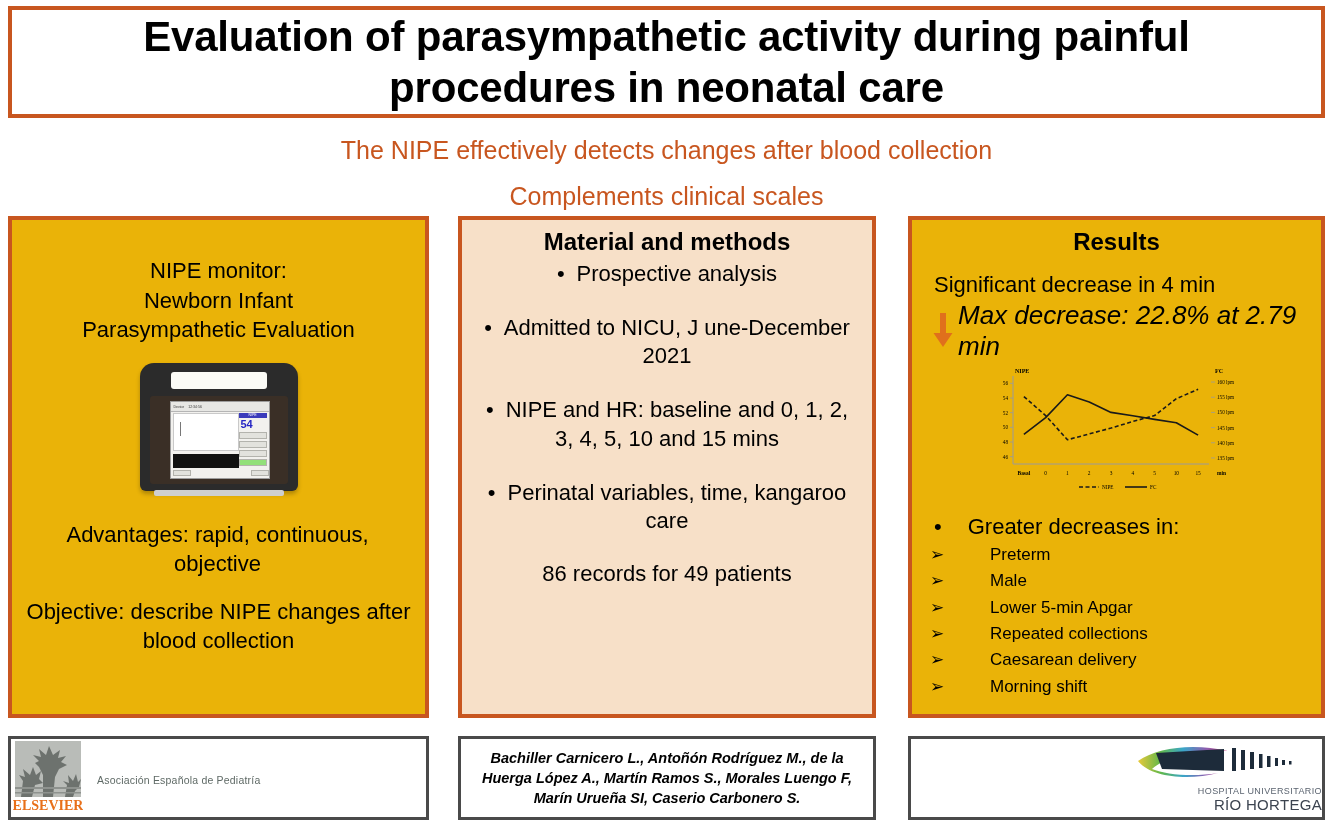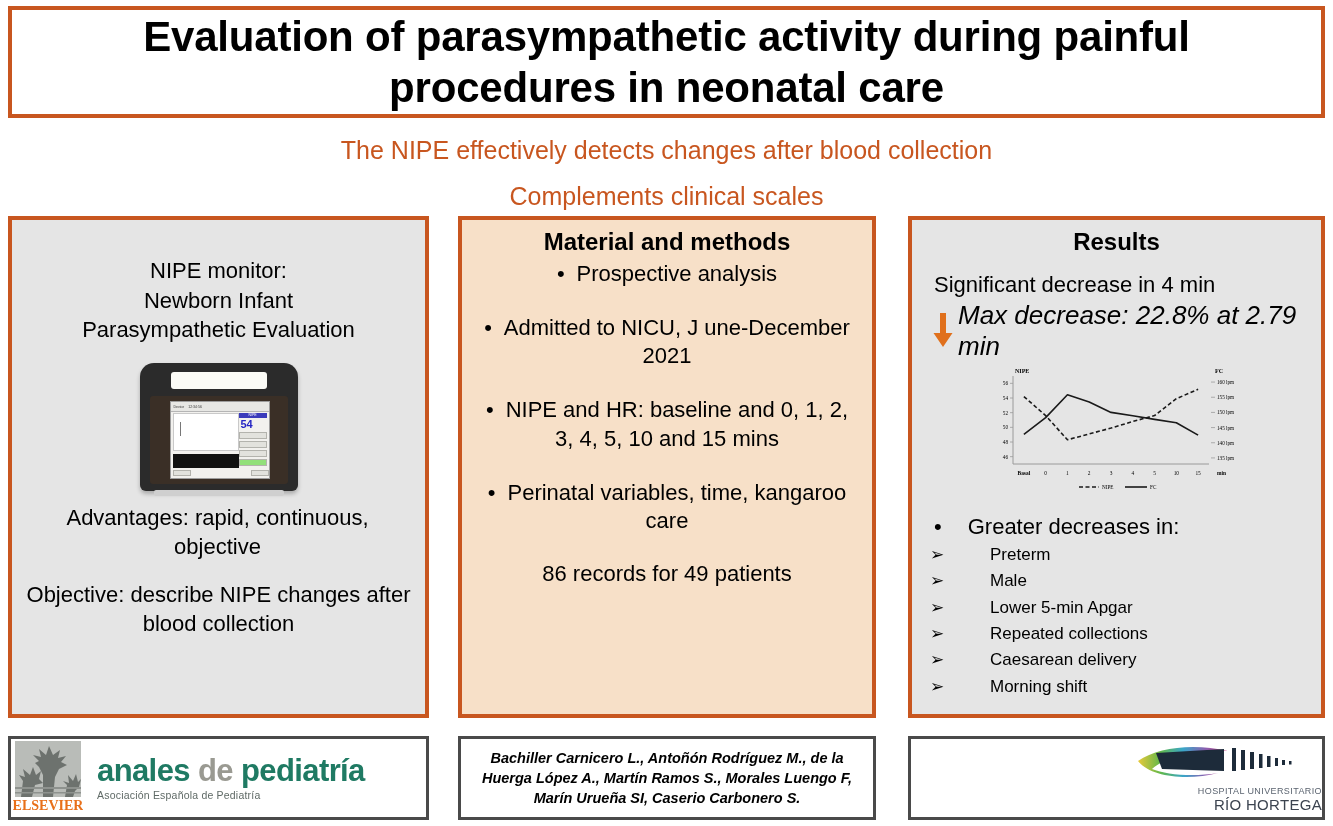--- a/index.html
+++ b/index.html
@@ -50,21 +50,21 @@
   #subtitle-1 { top: 137px; }
   #subtitle-2 { top: 183px; }
 
   
   .panel {
     position: absolute;
     top: 216px;
     height: 502px;
     border: 4px solid #c8561f;
     box-sizing: border-box;
-    background: #e5e5e5;
+    background: #eab308;
   }
   #panel-left   { left: 8px;   width: 421px; }
   #panel-middle { left: 458px; width: 418px; background: #f7e0c8; }
   #panel-right  { left: 908px; width: 417px; }
 
   .panel-title {
     text-align: center;
     font-weight: bold;
     font-size: 24px;
     margin-top: 8px;
@@ -210,21 +210,21 @@
     height: 6px;
     background: #cfcfcf;
     border-radius: 2px;
   }
   .left-para {
     text-align: center;
     font-size: 22px;
     line-height: 1.3;
     padding: 0 10px;
   }
-  #left-advantages { margin-top: 13px; padding-left: 8px; }
+  #left-advantages { margin-top: 30px; padding-left: 8px; }
   #left-objective  { margin-top: 20px; }
 
   
   #mid-list {
     margin: 4px 0 0 0;
     padding: 0;
     list-style: none;
   }
   #mid-list li {
     font-size: 22px;
@@ -536,25 +536,20 @@
         <path d="M52 56 L54 44 L50 40 L56 42 L55 34 L60 40 L63 33 L65 41 L68 38 L66 46 L62 50 L60 56 Z"></path>
       </g>
       <g fill="#8e928e">
         <rect x="2" y="46" width="66" height="2"></rect>
         <rect x="2" y="51" width="66" height="1.5"></rect>
       </g>
       <text x="35" y="69" font-family="'Liberation Serif', serif" font-size="14" fill="#e8701a" text-anchor="middle" font-weight="bold">ELSEVIER</text>
     </svg>
   </div>
   <div id="anales-text">
-    <div id="anales-line1">
-      <span class="green-word">anales</span>
-      <span class="gray-word">de</span>
-      <span class="green-word">pediatría</span>
-    </div>
     <div id="anales-line2">Asociación Española de Pediatría</div>
   </div>
 </div>
 
 <div class="footer-box" id="footer-middle">
   <div id="citation">Bachiller Carnicero L., Antoñón Rodríguez M., de la Huerga López A., Martín Ramos S., Morales Luengo F, Marín Urueña SI, Caserio Carbonero S.</div>
 </div>
 
 <div class="footer-box" id="footer-right">
   <div id="hospital-wrap">

